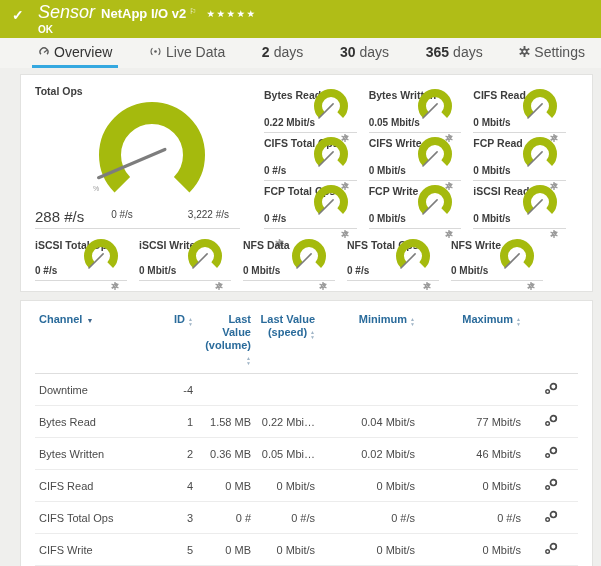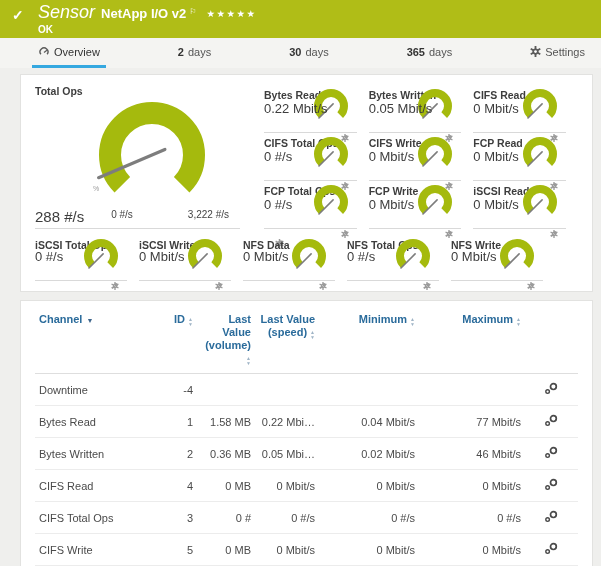--- a/index.html
+++ b/index.html
@@ -17,21 +17,21 @@
   .check { position:absolute; left:12px; top:7px; font-size:14px; font-weight:bold; }
   .title-line { font-size:13px; line-height:15px; display:flex; align-items:baseline; }
   .type-label { font-style:italic; font-weight:normal; margin-right:6px; font-size:18px;}
   .sensor-title { font-weight:bold; }
   .flag { font-size:8px; vertical-align:super; margin-left:3px; position:relative; top:-4px;}
   .stars { font-size:9.5px; letter-spacing:1.5px; margin-left:10px; position:relative; top:-1px;}
   .status-text { font-size:10px; font-weight:bold; margin-top:1px; }
   
   .tab-bar {
     height:30px; background:#f4f4f2; display:flex; align-items:stretch;
-    justify-content:space-between; padding:0 10px 0 32px; font-size:11px; color:#555;
+    justify-content:space-between; padding:0 10px 0 32px; font-size:14px; color:#555;
   }
   .tab { display:flex; align-items:center; gap:4px; padding:0 6px; cursor:pointer;
          border-bottom:3px solid transparent; white-space:nowrap; }
   .tab.active { border-bottom-color:#35a8e0; color:#333; }
   .tab-icon { display:inline-flex; align-items:center; }
   .tab-strong { font-weight:bold; color:#333; }
   
   main { padding:6px 8px 0 20px; }
   .card { background:#fff; border:1px solid #e2e2e0; margin-bottom:8px; }
   .gauges-card { padding:10px 14px 10px 14px; }
@@ -44,21 +44,21 @@
   .main-value { position:absolute; left:0; bottom:3px; font-size:15px; color:#3d3d3d; }
   .main-min { position:absolute; left:60px; bottom:8px; width:54px; text-align:center; font-size:10px; }
   .main-max { position:absolute; left:112px; bottom:8px; width:82px; text-align:right; font-size:10px; }
   .cell-icons { position:absolute; right:4px; bottom:1px; display:flex; gap:3px; align-items:center; }
   .cell-icons span { display:inline-flex; cursor:pointer; }
   .small-grid { flex:1; display:grid; grid-template-columns:repeat(3,1fr); margin-left:24px; }
   .bottom-grid { display:grid; grid-template-columns:repeat(5,104px); margin-top:6px; }
   .gauge-cell { position:relative; height:48px; margin-right:12px; border-bottom:1px solid #d9d9d9; }
   .bottom-grid .gauge-cell { height:46px; }
   .gauge-cell svg { position:absolute; right:4px; top:3px; }
-  .gauge-cell .gauge-value { position:absolute; left:0; bottom:16px; font-size:13px; color:#3d3d3d; }
+  .gauge-cell .gauge-value { position:absolute; left:0; bottom:4px; font-size:10px; color:#3d3d3d;font-weight:bold; }
   
   .table-card { padding:2px 14px 0 14px; }
   table { width:100%; border-collapse:collapse; font-size:11px; color:#4a4a4a; table-layout:fixed; }
   th { color:#2a6b9b; font-size:11px; font-weight:bold; text-align:left; vertical-align:top;
        padding:10px 4px 8px 4px; white-space:pre-line; line-height:13px; cursor:pointer; }
   th.r, td.r { text-align:right; }
   th.c, td.c { text-align:center; }
   thead tr { border-bottom:1px solid #dedede; }
   tbody tr { border-bottom:1px solid #ececec; }
   td { padding:8px 4px; white-space:nowrap; overflow:hidden; }
@@ -83,20 +83,30 @@
 
 <nav class="tab-bar" id="tabBar">
     <div class="tab active">
       <span class="tab-icon">
         <svg width="12" height="11" viewBox="0 0 12 12">
       <path d="M2.6 9 A4.3 4.3 0 1 1 9.4 9" fill="none" stroke="#5a5a5a" stroke-width="1.5"></path>
       <line x1="6" y1="7" x2="9.2" y2="4.6" stroke="#5a5a5a" stroke-width="1.3"></line>
         </svg>
       </span>
       <span>Overview</span>
+    </div>
+    <div class="tab">
+      <span class="tab-icon">
+        <svg width="13" height="11" viewBox="0 0 13 11">
+      <circle cx="6.5" cy="5.5" r="1.3" fill="#5a5a5a"></circle>
+      <path d="M3.4 2.2 A4.6 4.6 0 0 0 3.4 8.8" fill="none" stroke="#5a5a5a" stroke-width="1.1"></path>
+      <path d="M9.6 2.2 A4.6 4.6 0 0 1 9.6 8.8" fill="none" stroke="#5a5a5a" stroke-width="1.1"></path>
+        </svg>
+      </span>
+      <span>Live Data</span>
     </div>
     <div class="tab">
       <span class="tab-strong">2</span>
       <span>days</span>
     </div>
     <div class="tab">
       <span class="tab-strong">30</span>
       <span>days</span>
     </div>
     <div class="tab">

